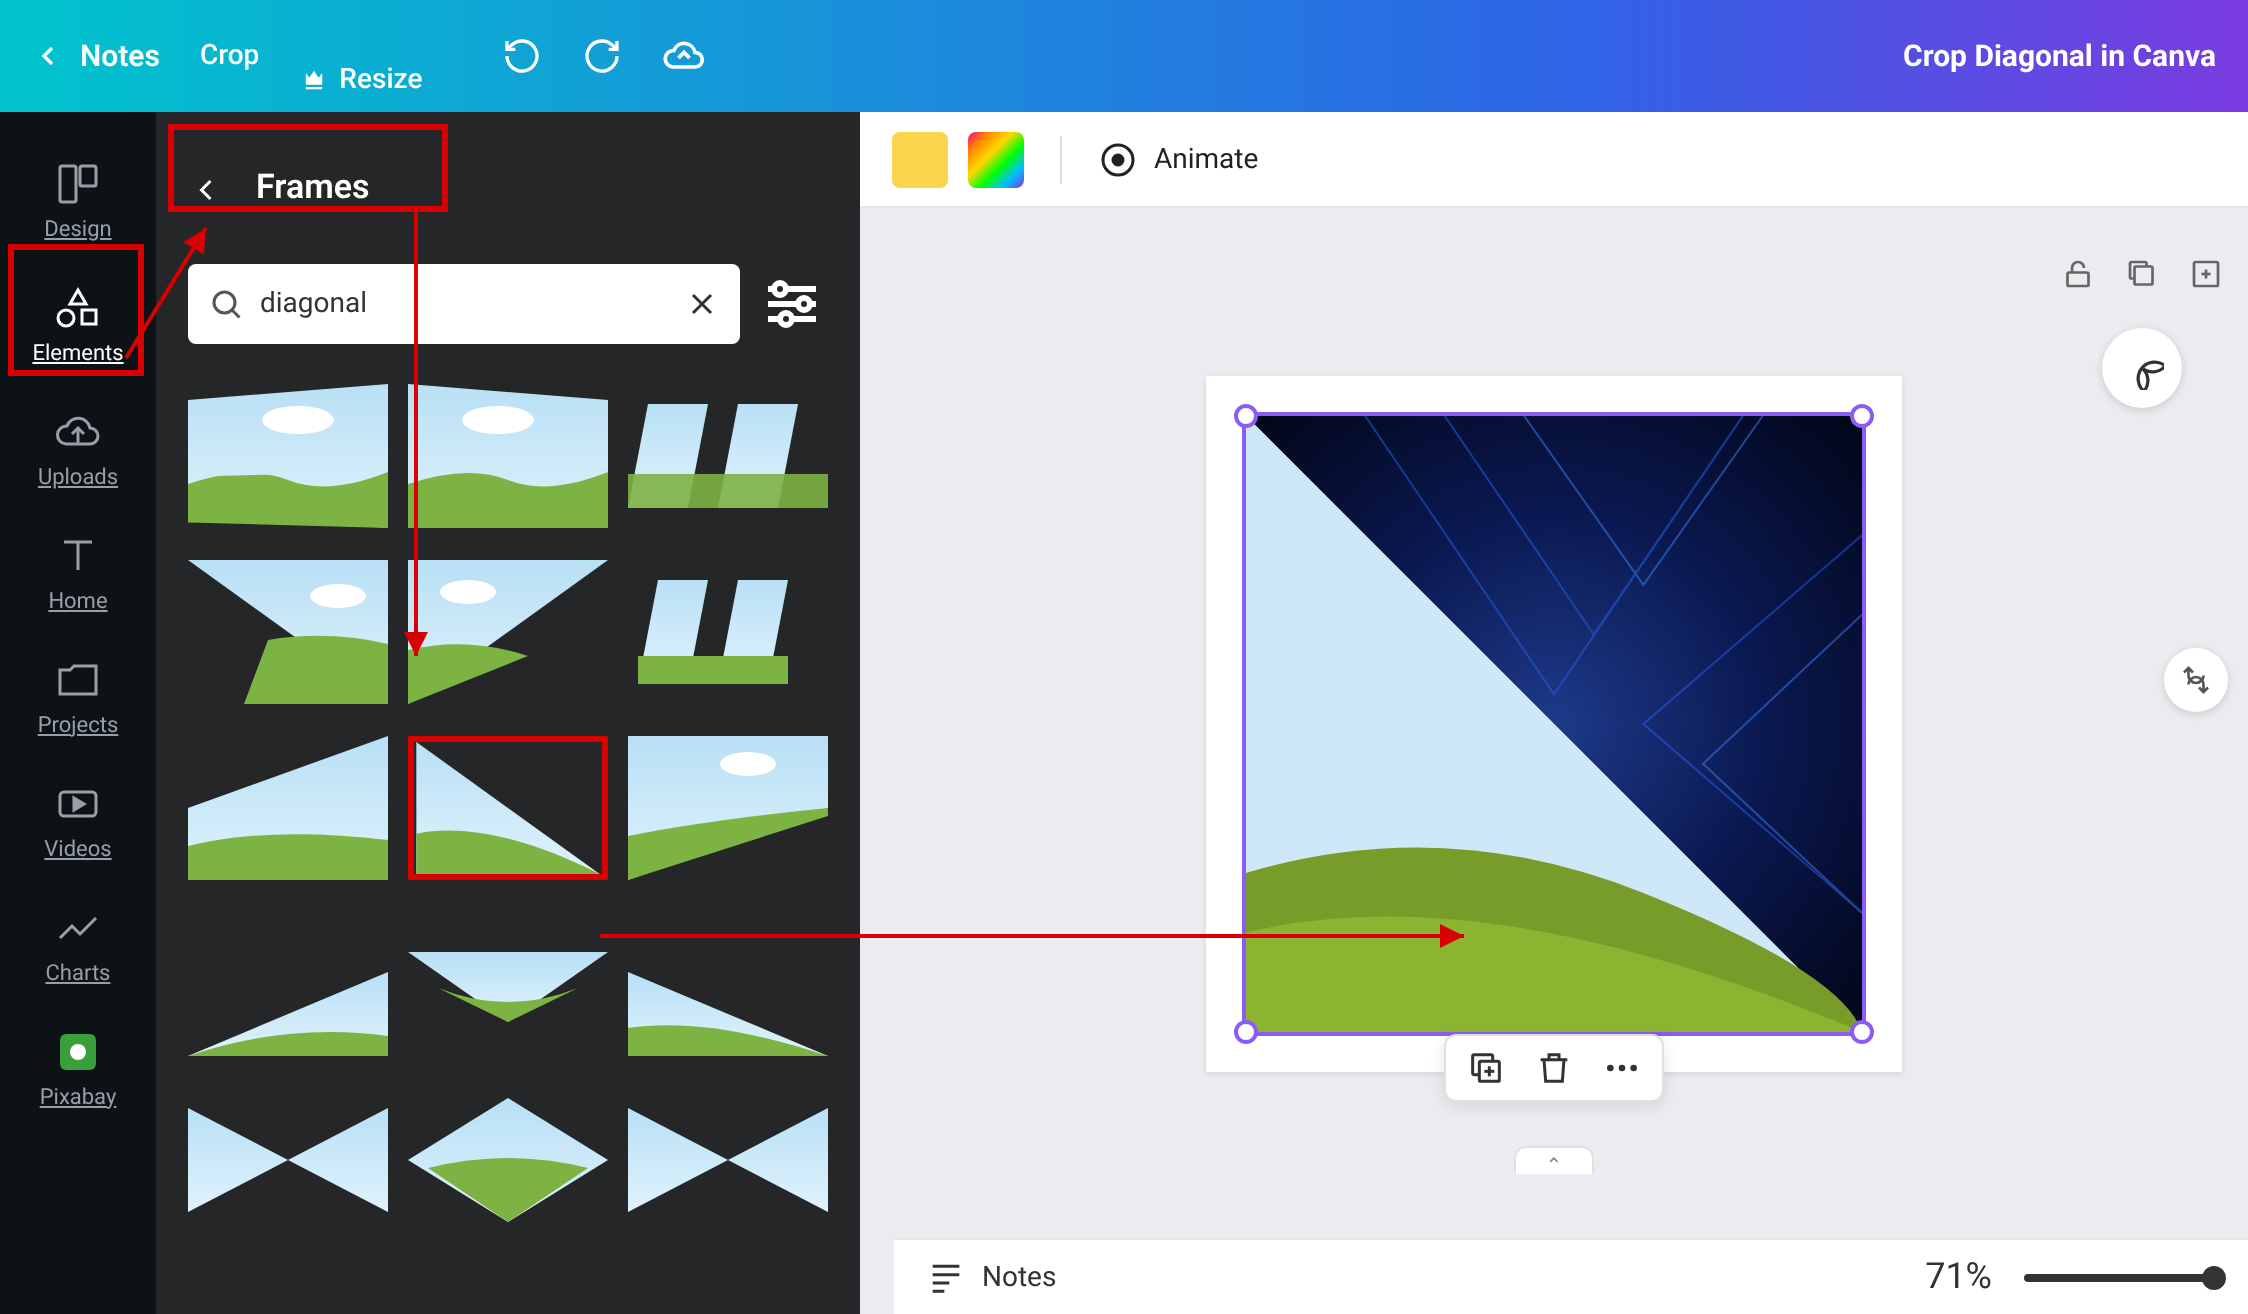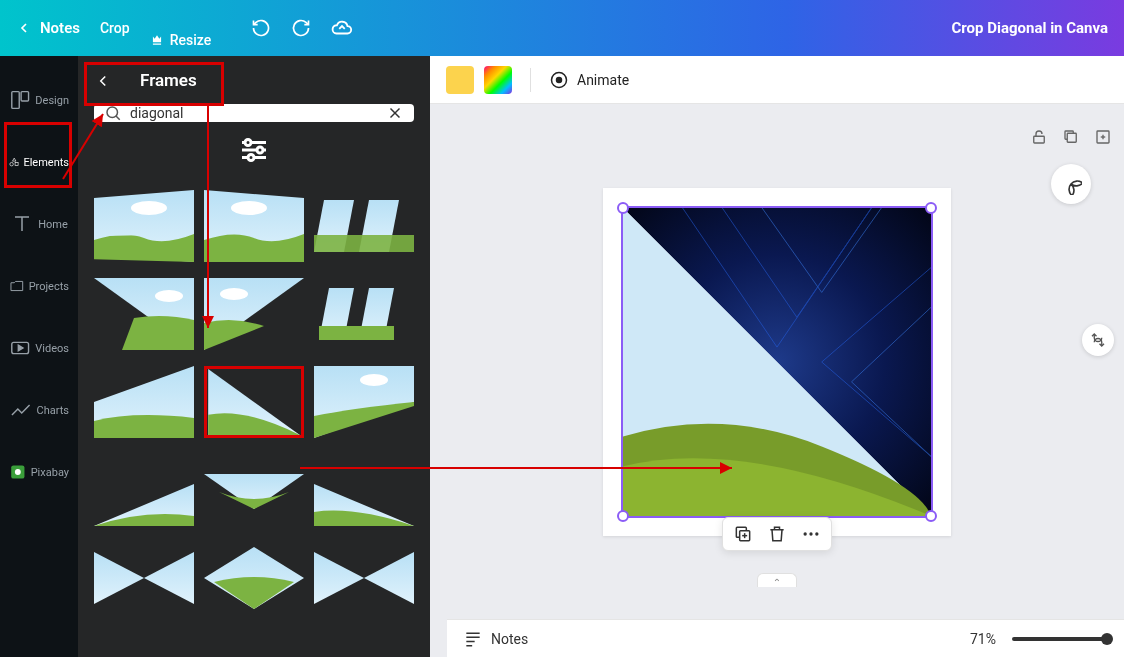--- a/index.html
+++ b/index.html
@@ -13,33 +13,33 @@
     .resize-btn { display: flex; align-items: center; gap: 6px; margin-top: 24px; }
     .topbar-icons { display: flex; gap: 20px; margin-left: 20px; align-items: center; }
     .topbar-icons svg { cursor: pointer; }
     .title { margin-left: auto; color: #fff; font-size: 15px; font-weight: 700; }
     
     
     .main { flex: 1; display: flex; min-height: 0; }
     
     
     .rail { width: 78px; background: #0d1216; display: flex; flex-direction: column; align-items: center; padding-top: 16px; gap: 6px; position: relative; }
-    .rail-item { width: 60px; height: 56px; display: flex; flex-direction: row; align-items: center; justify-content: center; gap: 4px; color: #97a0a8; font-size: 11px; cursor: pointer; border-radius: 4px; }
+    .rail-item { width: 60px; height: 56px; display: flex; flex-direction: column; align-items: center; justify-content: center; gap: 4px; color: #97a0a8; font-size: 11px; cursor: pointer; border-radius: 4px; text-decoration: underline; }
     .rail-item.active { color: #fff; }
     .rail-item svg { width: 24px; height: 24px; }
     .hi-box { position: absolute; border: 3px solid #d80000; pointer-events: none; }
     .rail-hi { top: 66px; left: 4px; width: 68px; height: 66px; }
     
     
     .panel { width: 352px; background: #252627; display: flex; flex-direction: column; position: relative; }
-    .panel-header { display: flex; align-items: flex-end; gap: 28px; padding: 14px 16px; color: #fff; }
+    .panel-header { display: flex; align-items: flex-end; gap: 16px; padding: 28px 16px; color: #fff; }
     .back-icon { cursor: pointer; }
     .panel-title { font-size: 17px; font-weight: 600; }
     
-    .search-row { display: flex; gap: 8px; padding: 0 16px 12px; flex-direction: column; }
+    .search-row { display: flex; gap: 8px; padding: 0 16px 12px; }
     .search-box { flex: 1; height: 40px; background: #fff; border-radius: 4px; display: flex; align-items: center; padding: 0 10px; gap: 8px; }
     .search-box input { flex: 1; border: none; outline: none; font-size: 14px; color: #333; background: transparent; }
     .clear-btn, .filter-btn { cursor: pointer; color: #333; }
     
     .frames-grid { flex: 1; overflow-y: auto; padding: 8px 16px; display: flex; flex-direction: column; gap: 16px; }
     .frame-row { display: flex; gap: 10px; }
     .frame-thumb { width: 100px; height: 72px; position: relative; cursor: pointer; overflow: hidden; }
     .frame-thumb svg { width: 100%; height: 100%; display: block; }
     .thumb-hi { border: 3px solid #d80000; }
     
@@ -75,21 +75,21 @@
     .ai-btn { width: 40px; height: 40px; background: #fff; border-radius: 50%; display: flex; align-items: center; justify-content: center; box-shadow: 0 1px 4px rgba(0,0,0,.15); cursor:pointer; margin-top:4px; }
     .ai-btn svg { width: 22px; height: 22px; }
     .swap-btn { width: 32px; height: 32px; background: #fff; border-radius: 50%; display: flex; align-items: center; justify-content: center; box-shadow: 0 1px 4px rgba(0,0,0,.15); cursor:pointer; position:absolute; right:10px; top:220px; }
     
     .page-expand { position:absolute; bottom:32px; left:50%; transform:translateX(-50%); width:40px; height:14px; background:#fff; border-radius:6px 6px 0 0; border:1px solid #e0e0e0; border-bottom:none; cursor:pointer; display:flex; align-items:center; justify-content:center; }
     .page-expand::after { content:"⌃"; font-size:10px; color:#888; position:relative; top:2px; }
     
     
     .bottombar { height: 38px; background: #fff; border-top: 1px solid #e5e5e5; display: flex; align-items: center; padding: 0 16px; gap: 12px; margin-left: 17px; }
     .notes-btn { display: flex; align-items: center; gap: 8px; color: #333; font-size: 14px; cursor: pointer; }
-    .zoom-section { margin-left: auto; display: flex; align-items: center; gap: 16px; color: #333; font-size: 14px; }
+    .zoom-section { margin-left: auto; display: flex; align-items: center; gap: 16px; color: #333; font-size: 18px; }
     .zoom-slider { width: 96px; height: 4px; background: #333; border-radius: 2px; position: relative; cursor: pointer; }
     .zoom-knob { position: absolute; right: -5px; top: -4px; width: 12px; height: 12px; background: #333; border-radius: 50%; }
     
     
     .arrow { position: absolute; pointer-events: none; z-index: 50; }
   </style>
 </head>
 <body>
 
 <div class="topbar">
@@ -135,20 +135,28 @@
         </svg>
       <span>Design</span>
     </div>
     <div class="rail-item active">
       <svg viewBox="0 0 24 24" fill="none" stroke="currentColor" stroke-width="1.5">
           <circle cx="6" cy="17" r="4"></circle>
           <rect x="14" y="13" width="7" height="7"></rect>
           <path d="M12 3l4 7H8l4-7z"></path>
         </svg>
       <span>Elements</span>
+    </div>
+    <div class="rail-item">
+      <svg viewBox="0 0 24 24" fill="none" stroke="currentColor" stroke-width="1.5">
+          <path d="M18 18a4 4 0 0 0 0-8 6 6 0 0 0-11.5-1A4.5 4.5 0 0 0 6 18h12z"></path>
+          <polyline points="9 13 12 10 15 13"></polyline>
+          <line x1="12" y1="10" x2="12" y2="18"></line>
+        </svg>
+      <span>Uploads</span>
     </div>
     <div class="rail-item">
       <svg viewBox="0 0 24 24" fill="none" stroke="currentColor" stroke-width="1.5">
           <path d="M5 5h14M12 5v14"></path>
         </svg>
       <span>Home</span>
     </div>
     <div class="rail-item">
       <svg viewBox="0 0 24 24" fill="none" stroke="currentColor" stroke-width="1.5">
           <path d="M3 7h5l2-2h11v14H3V7z"></path>

